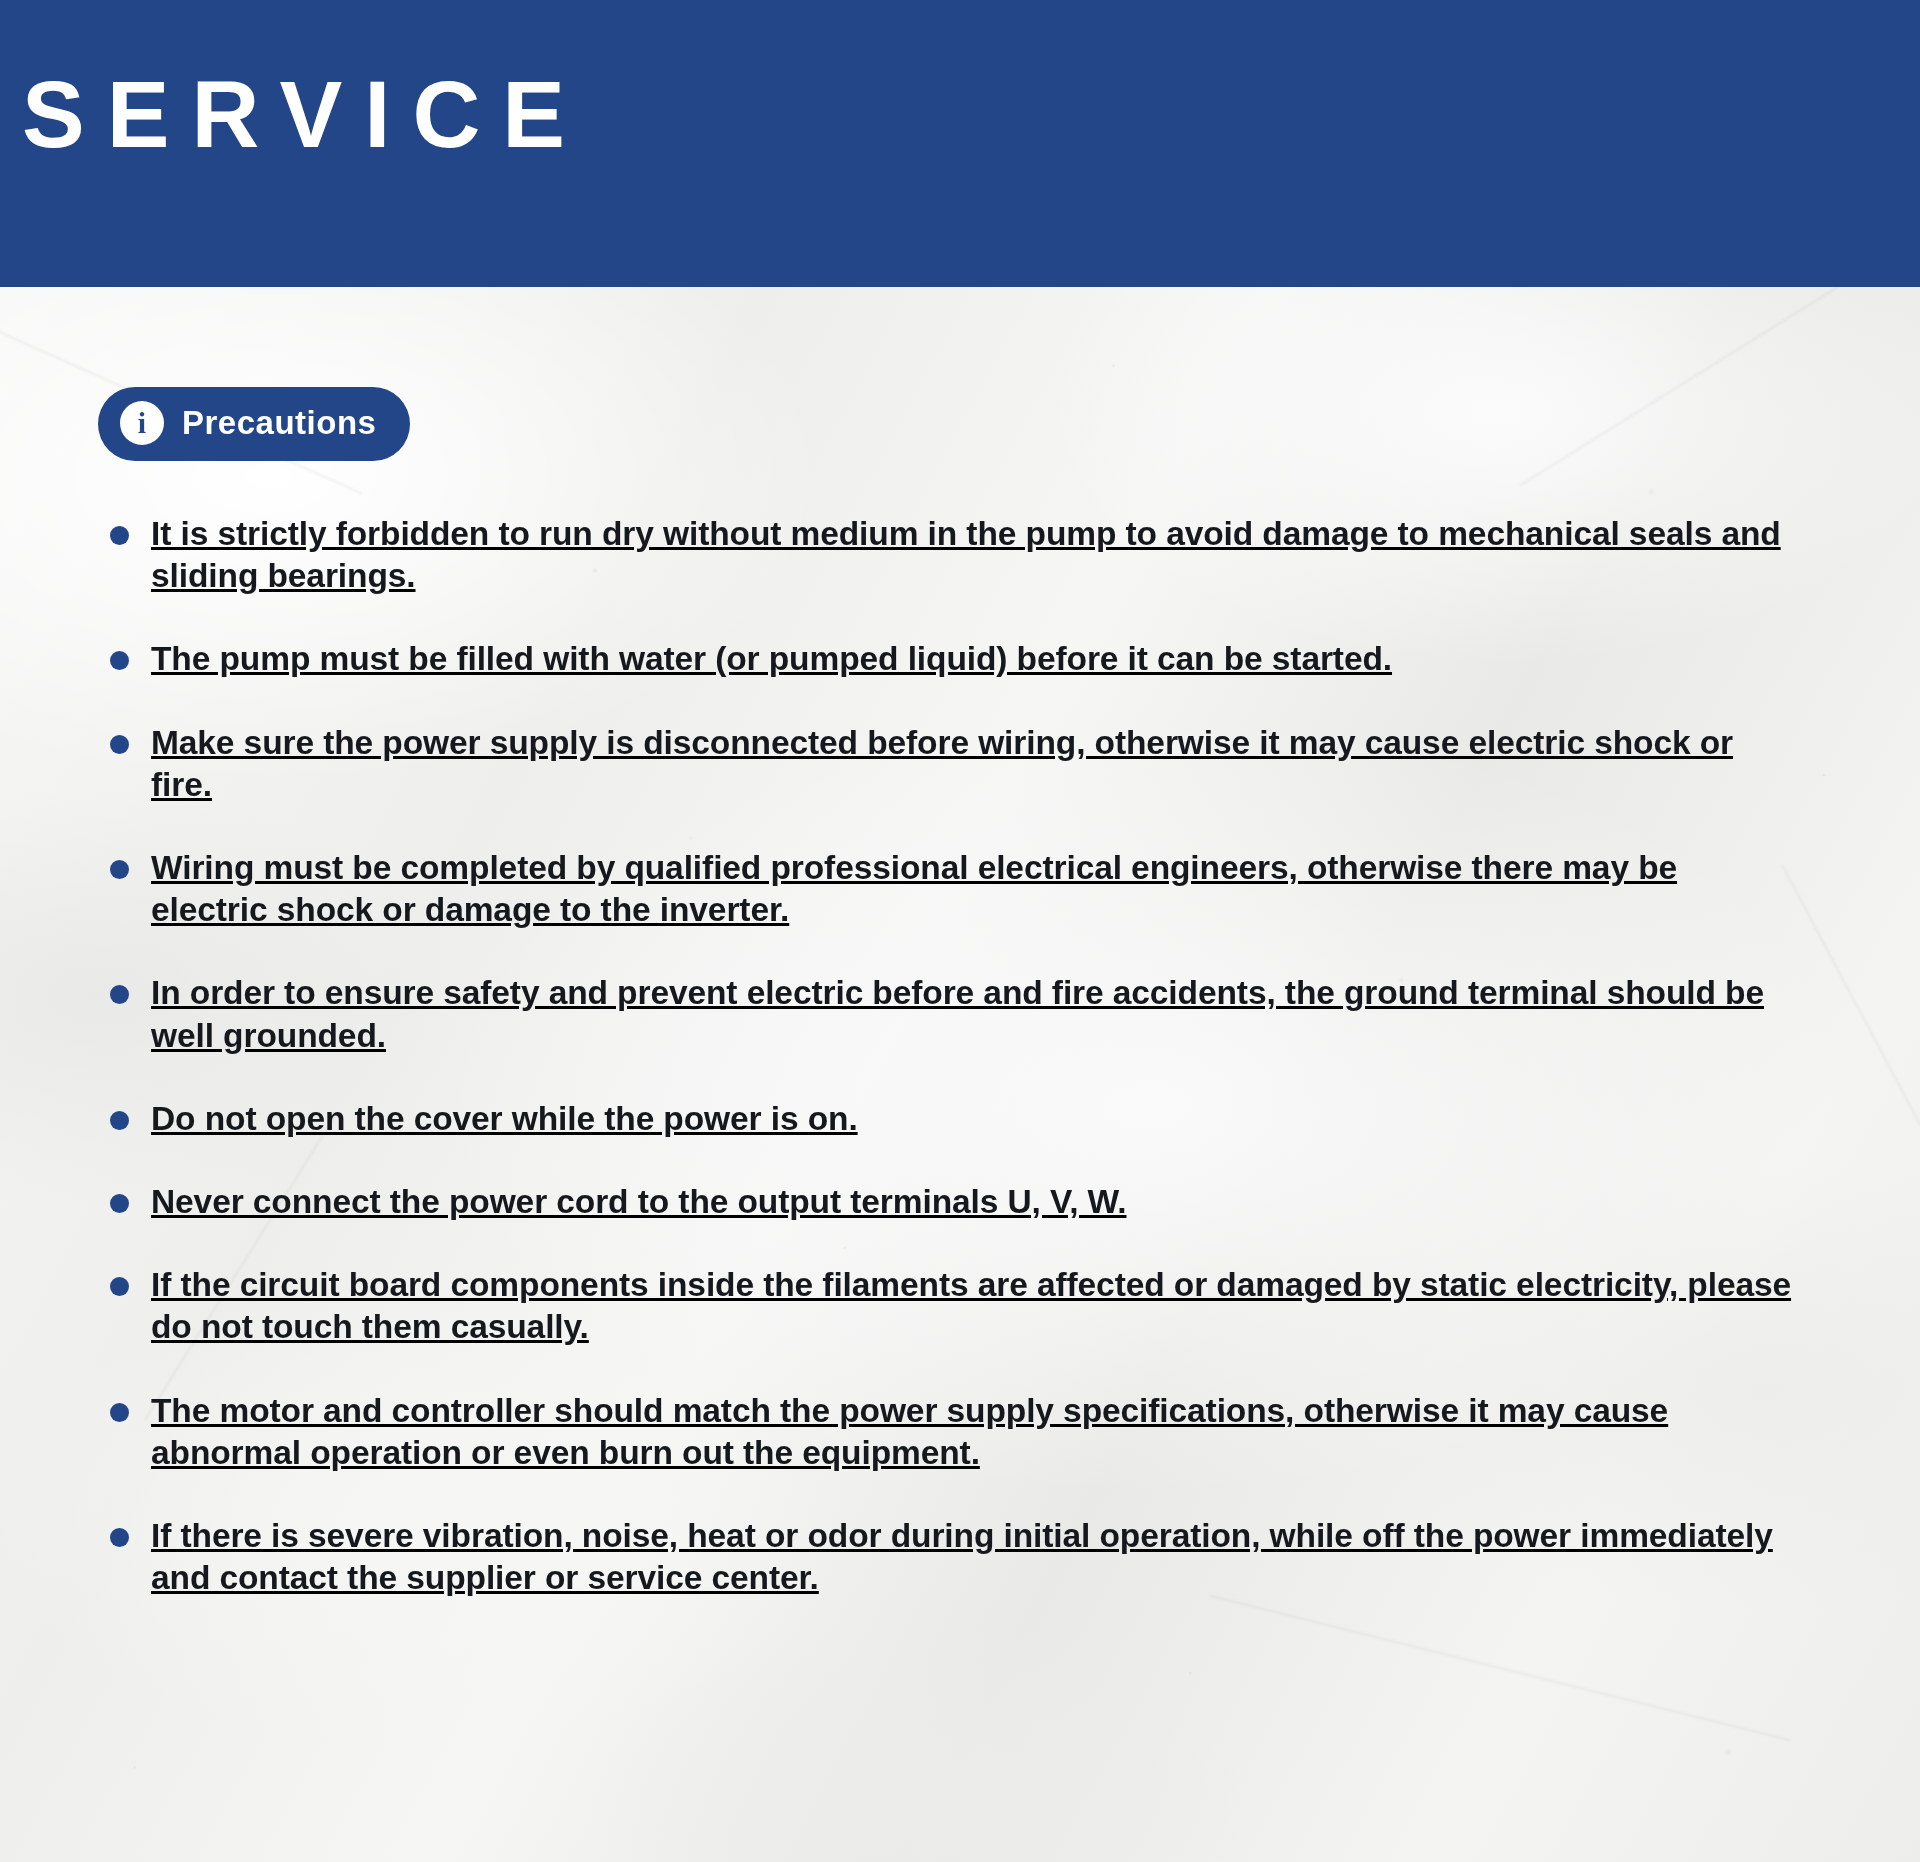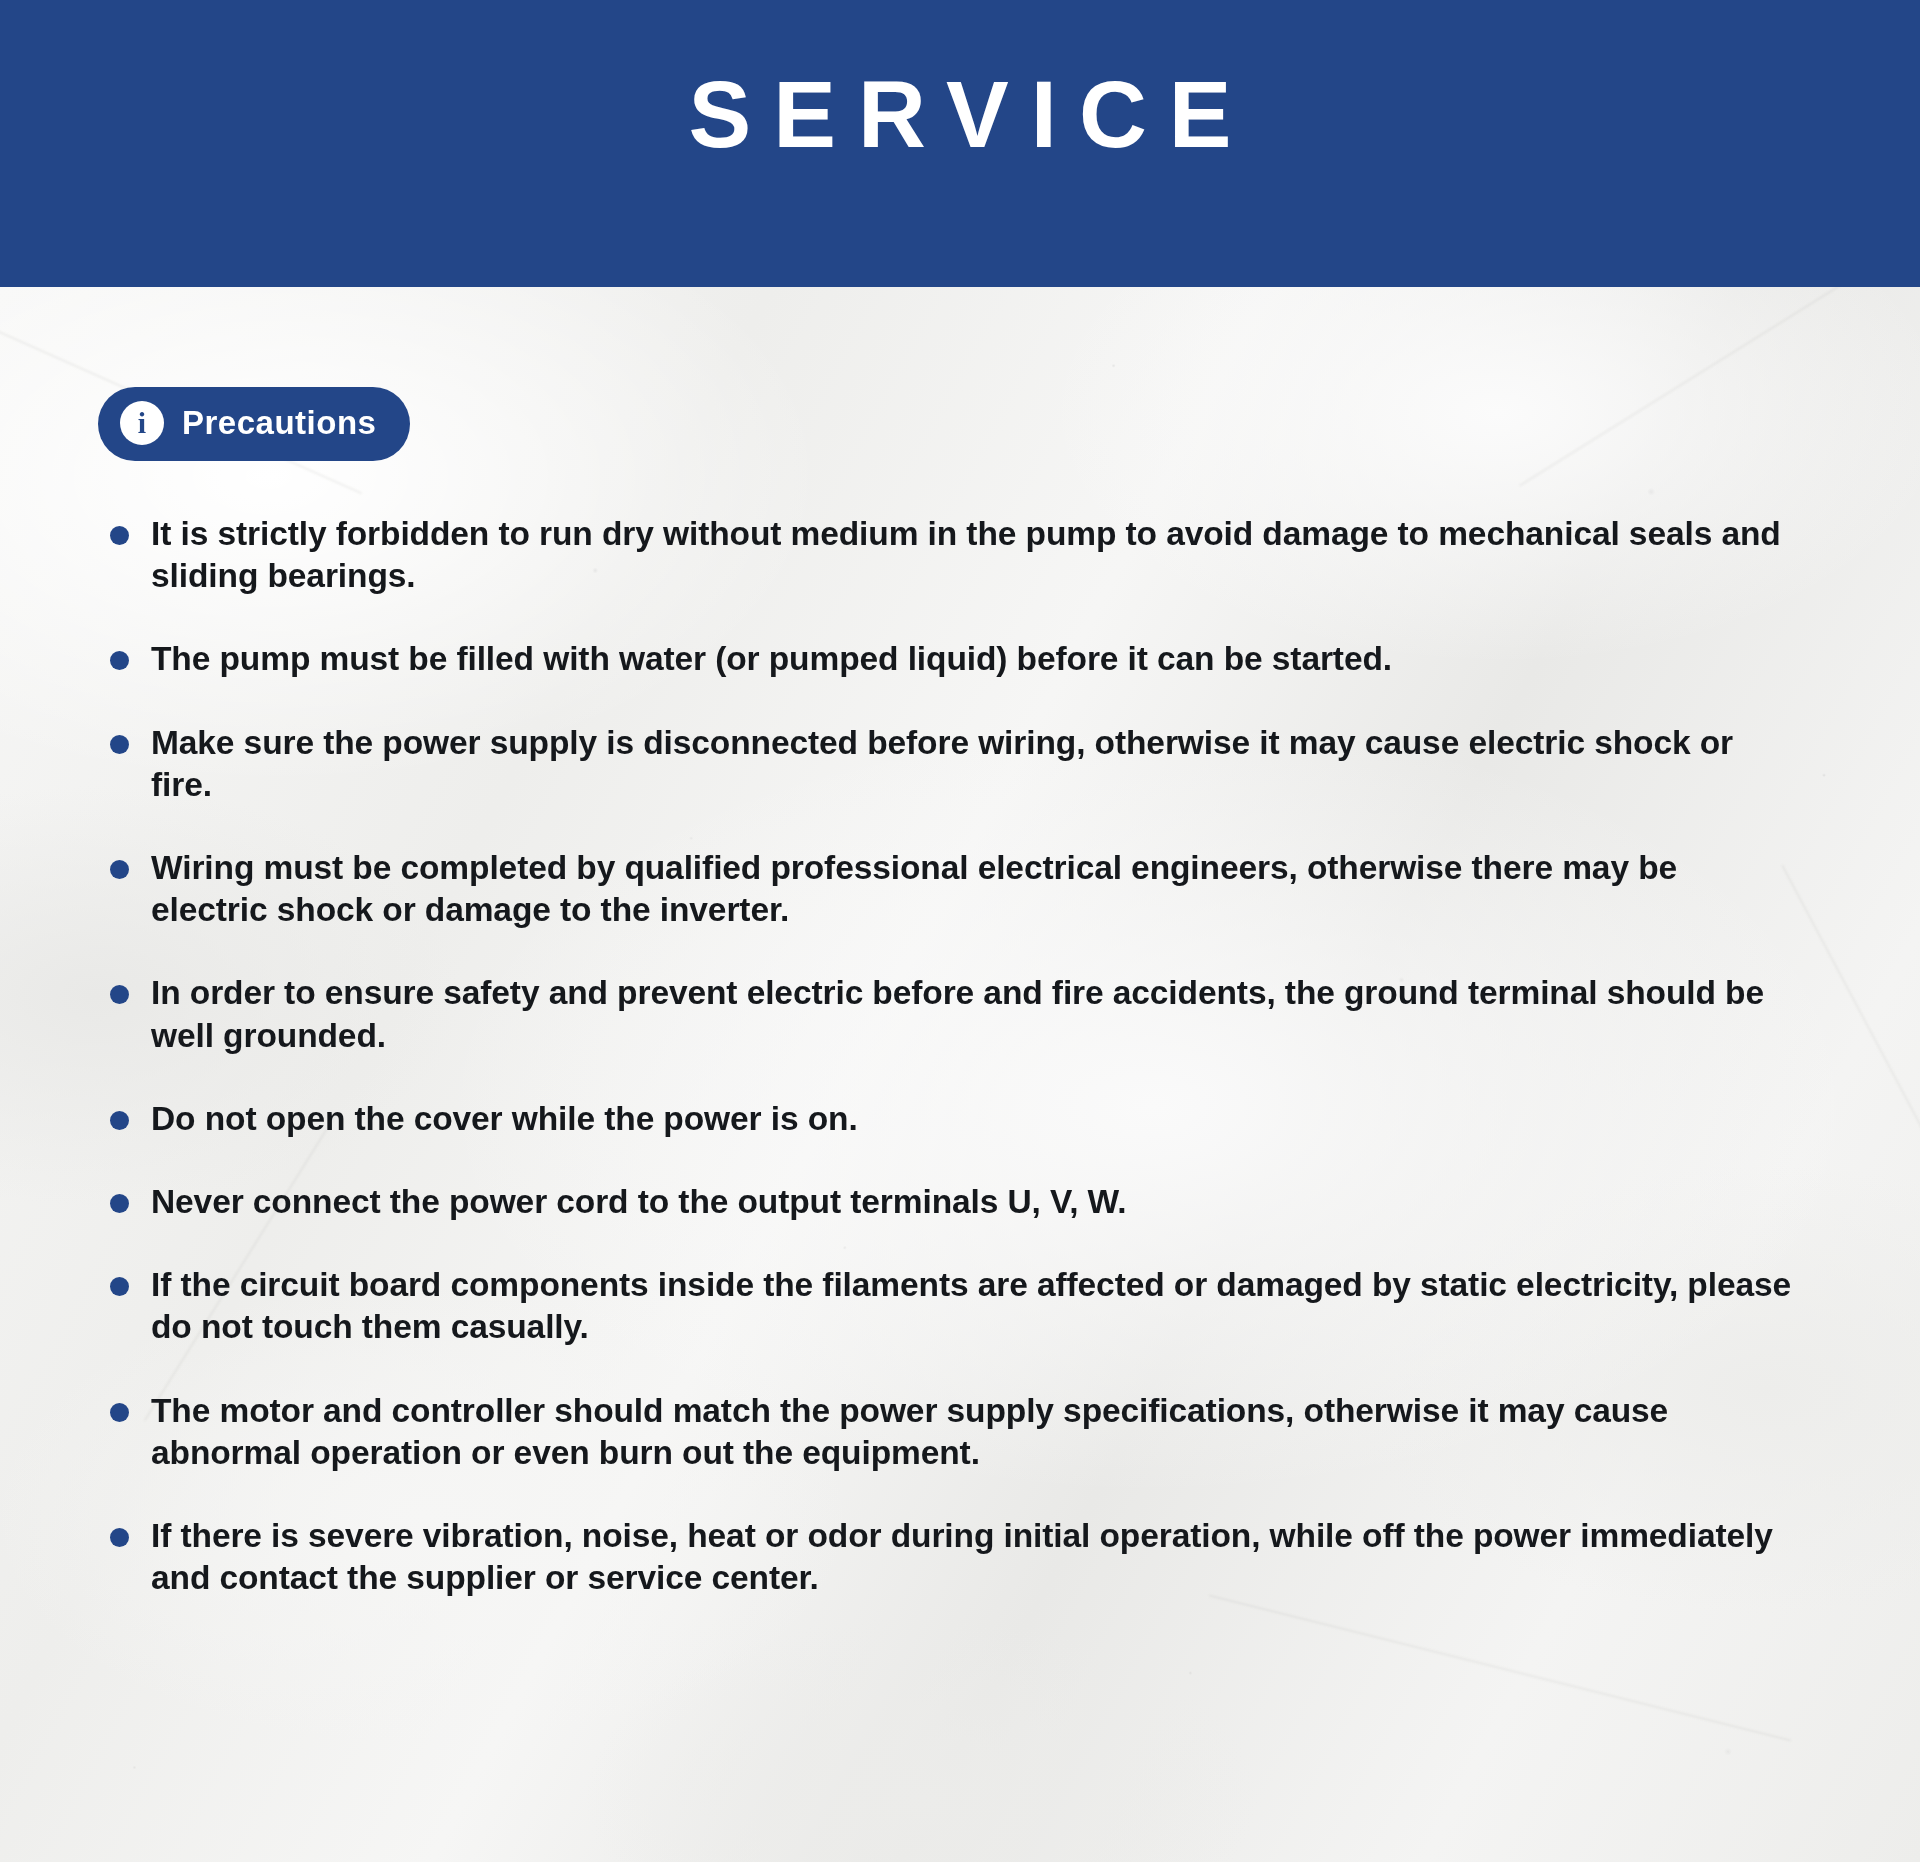--- a/index.html
+++ b/index.html
@@ -21,21 +21,21 @@
   }
 
   
   .banner {
     position: relative;
     width: 1920px;
     height: 287px;
     background: #234688;
     display: flex;
     align-items: flex-start;
-    justify-content: center;
+    justify-content: flex-start;
   }
   .banner-title {
     margin-top: 68px;
     color: #ffffff;
     font-size: 94px;
     font-weight: bold;
     letter-spacing: 22px;
     line-height: 1;
     text-indent: 22px;
     font-family: "Liberation Sans", sans-serif;
@@ -133,20 +133,21 @@
     margin: 52px 0 0 0;
     padding: 0 120px 90px 110px;
     list-style: none;
   }
   .bullet-item {
     position: relative;
     display: flex;
     align-items: flex-start;
     gap: 22px;
     margin-bottom: 41px;
+    text-decoration: underline;
   }
   .bullet-dot {
     flex: 0 0 auto;
     width: 19px;
     height: 19px;
     border-radius: 50%;
     background: #234688;
     margin-top: 13px;
   }
   .bullet-text {

